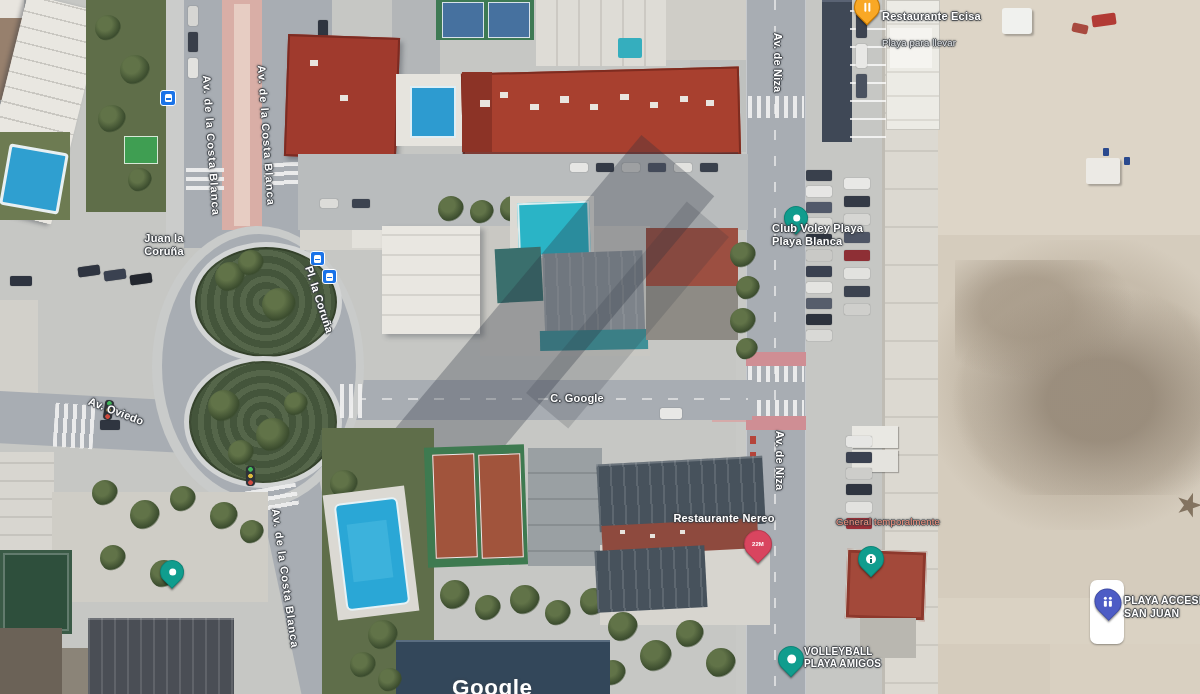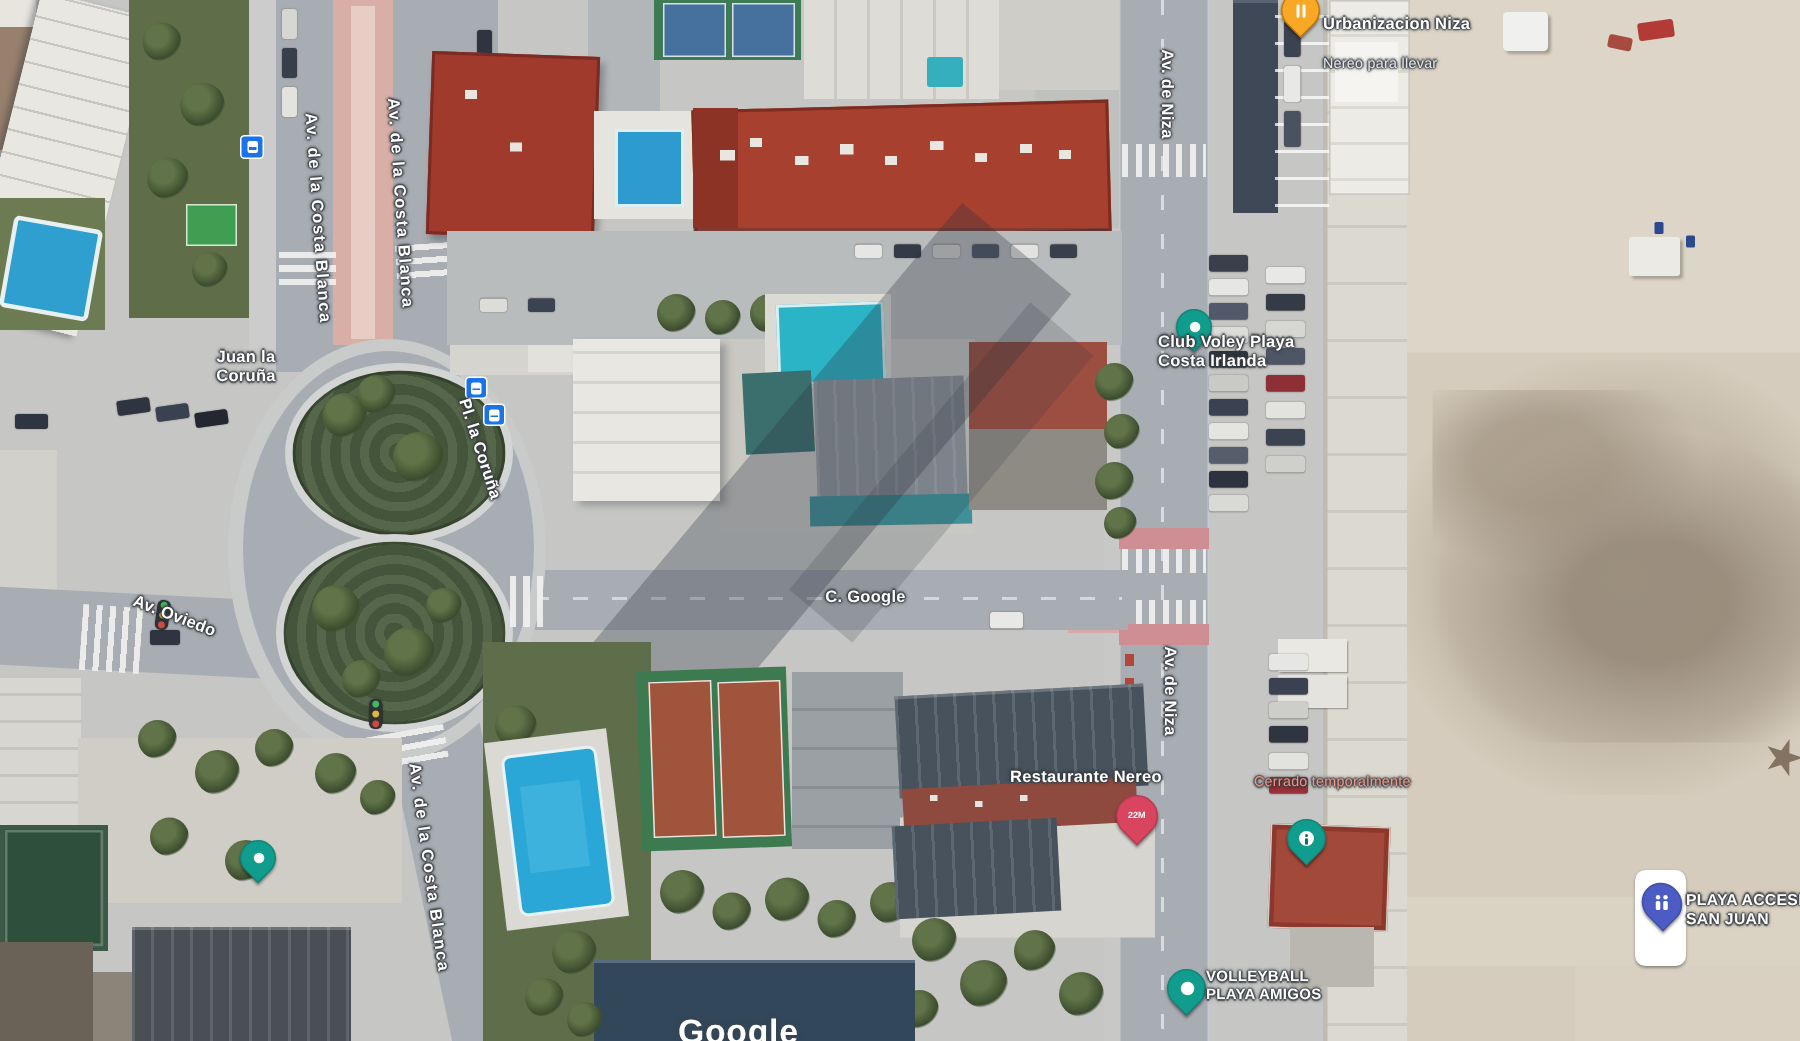--- a/index.html
+++ b/index.html
@@ -337,28 +337,28 @@
   <div class="lbl lbl-road" style="left:205px;top:572px;width:160px;transform:rotate(82deg);">Av. de la Costa Blanca</div>
   <div class="lbl" style="left:264px;top:293px;width:110px;transform:rotate(72deg);">Pl. la Coruña</div>
   <div class="lbl" style="left:71px;top:405px;width:90px;transform:rotate(21deg);">Av. Oviedo</div>
   <div class="lbl" style="left:532px;top:392px;width:90px;">C. Google</div>
   <div class="lbl" style="left:732px;top:56px;width:90px;transform:rotate(90deg);">Av. de Niza</div>
   <div class="lbl" style="left:734px;top:454px;width:90px;transform:rotate(90deg);">Av. de Niza</div>
   <div class="lbl" style="left:118px;top:232px;width:92px;">Juan la
 Coruña</div>
 
   <div class="lbl lbl-left" style="left:882px;top:-3px;width:140px;">
-    <div>Urbanizacion Niza</div>
-    <div class="sub">Nereo para llevar</div>
+    <div>Restaurante Ecisa</div>
+    <div class="sub">Playa para llevar</div>
   </div>
   <div class="lbl lbl-left" style="left:772px;top:222px;width:120px;">Club Voley Playa
-Costa Irlanda</div>
+Playa Blanca</div>
   <div class="lbl" style="left:659px;top:512px;width:130px;">Restaurante Nereo</div>
   <div class="lbl lbl-left" style="left:836px;top:503px;width:140px;">
-    <div class="status">Cerrado temporalmente</div>
+    <div class="status">General temporalmente</div>
   </div>
   <div class="lbl lbl-left" style="left:804px;top:646px;width:110px;font-size:10px;">VOLLEYBALL
 PLAYA AMIGOS</div>
   <div class="lbl lbl-left" style="left:1124px;top:594px;width:90px;font-size:10.5px;">PLAYA ACCESI
 SAN JUAN</div>
 
   <div class="googlelogo" style="left:452px;top:677px;">Google</div>
 </div>
 
 </body></html>

